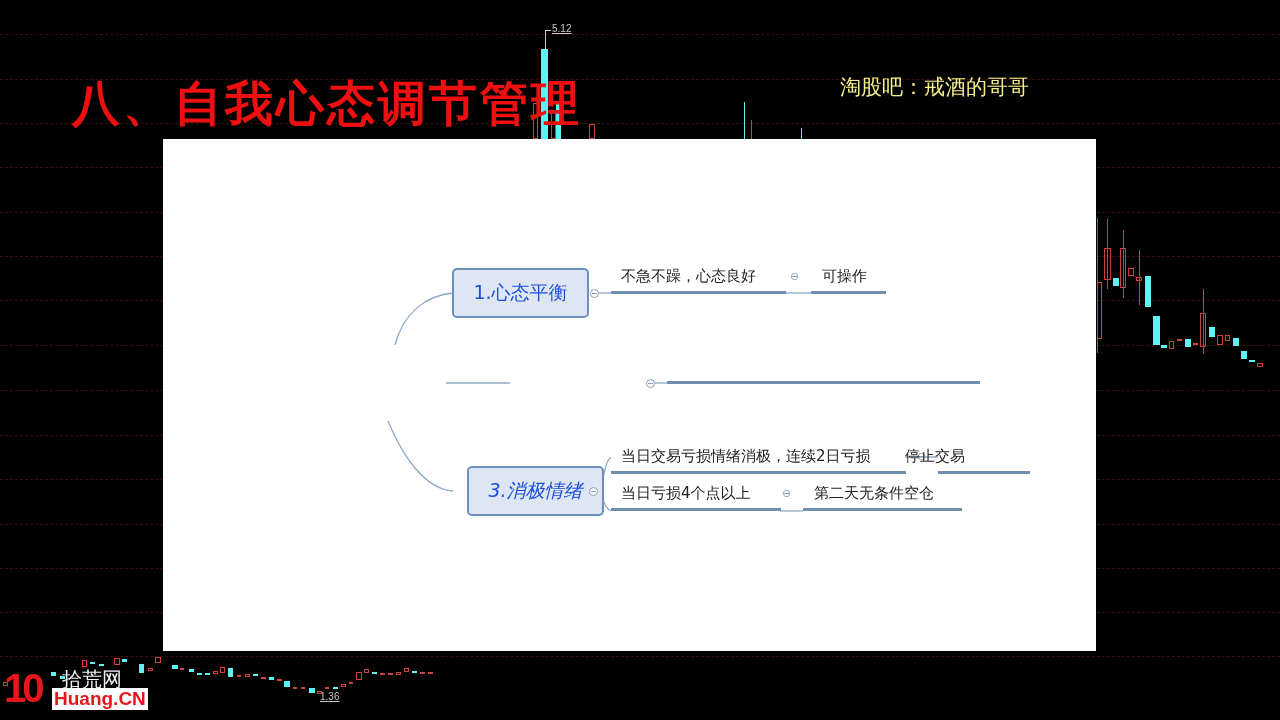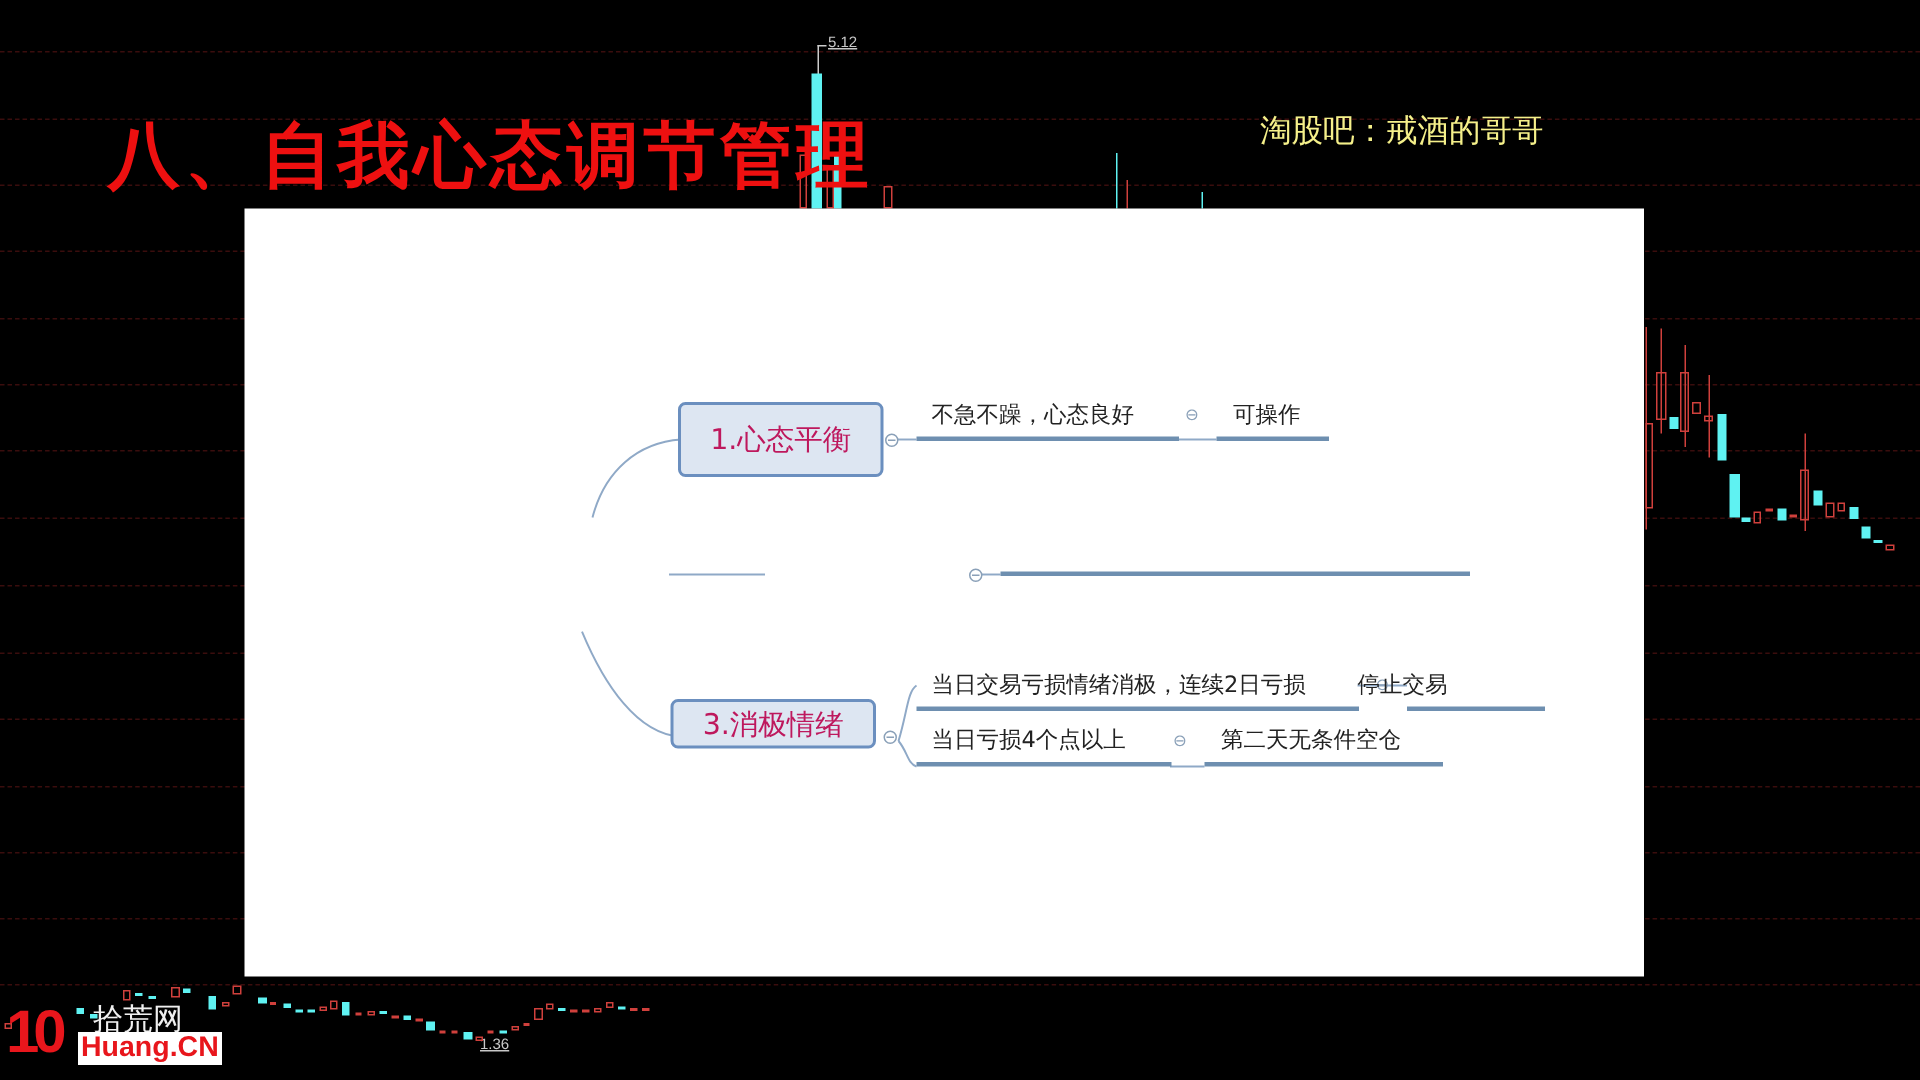--- a/index.html
+++ b/index.html
@@ -5,25 +5,25 @@
   html,body{margin:0;padding:0;}
   body{width:1280px;height:720px;background:#000;position:relative;overflow:hidden;font-family:"DejaVu Sans",sans-serif;}
   .grid-line{position:absolute;left:0;width:1280px;height:0;border-top:1px dashed #3a0d0d;}
   .wick{position:absolute;width:1px;}
   .body-up{position:absolute;border:1px solid #d0403c;background:transparent;box-sizing:border-box;}
   .body-dn{position:absolute;background:#5ff2f2;}
   .title{position:absolute;left:72px;top:72px;font-size:48px;font-weight:bold;color:#ee1010;letter-spacing:3px;font-family:"DejaVu Sans",sans-serif;white-space:nowrap;}
   .author{position:absolute;left:840px;top:73px;font-size:21px;color:#f5f08a;font-family:"DejaVu Sans",sans-serif;white-space:nowrap;}
   .price-label{position:absolute;color:#c8c8c8;font-size:10px;font-family:"Liberation Sans",sans-serif;text-decoration:underline;}
   .board{position:absolute;left:163px;top:139px;width:933px;height:512px;background:#fff;}
-  .node{position:absolute;box-sizing:border-box;background:#dde6f2;border:2px solid #6b8fbf;border-radius:5px;color:#be185d;display:flex;align-items:center;justify-content:center;white-space:nowrap;}
+  .node{position:absolute;box-sizing:border-box;background:#dde6f2;border:2px solid #6b8fbf;border-radius:5px;color:#1d4ed8;display:flex;align-items:center;justify-content:center;white-space:nowrap;}
   .root{left:93px;top:206px;width:190px;height:76px;border-width:4px;border-radius:9px;font-size:26px;font-weight:bold;color:#34547e;}
   .n1{left:289px;top:129px;width:137px;height:50px;font-size:19px;}
   .n2{left:345px;top:219px;width:137px;height:50px;font-size:19px;}
-  .n3{left:284px;top:327px;width:137px;height:33px;font-size:19px;}
+  .n3{left:304px;top:327px;width:137px;height:50px;font-size:19px;font-style:italic;}
   .leaf{position:absolute;font-size:15px;color:#222;white-space:nowrap;}
   .uline{position:absolute;height:3px;background:#6e8fb0;}
   .collapse{position:absolute;width:9px;height:9px;border:1px solid #8aa0b8;border-radius:50%;box-sizing:border-box;background:#fff;}
   .collapse::after{content:"";position:absolute;left:1px;right:1px;top:3px;height:1px;background:#8aa0b8;}
   .mini-collapse{position:absolute;font-size:11px;color:#8aa0b8;}
   .logo{position:absolute;left:4px;top:668px;}
   .logo-10{position:absolute;left:0;top:0;font-size:40px;font-weight:bold;color:#e8161c;font-family:"Liberation Sans",sans-serif;line-height:40px;letter-spacing:-4px;}
   .logo-cn{position:absolute;left:58px;top:0;font-size:20px;color:#f0f0f0;white-space:nowrap;line-height:22px;}
   .logo-en{position:absolute;left:48px;top:20px;font-size:19px;font-weight:bold;color:#e8161c;font-family:"Liberation Sans",sans-serif;background:#fff;padding:0 2px;white-space:nowrap;line-height:22px;}
 </style>

